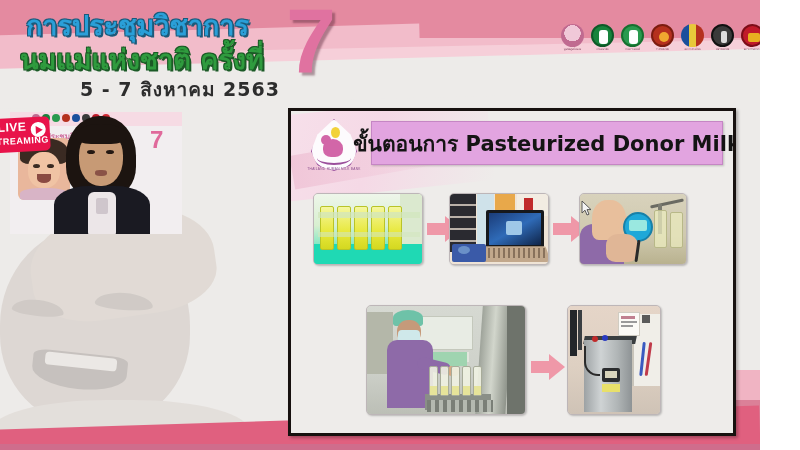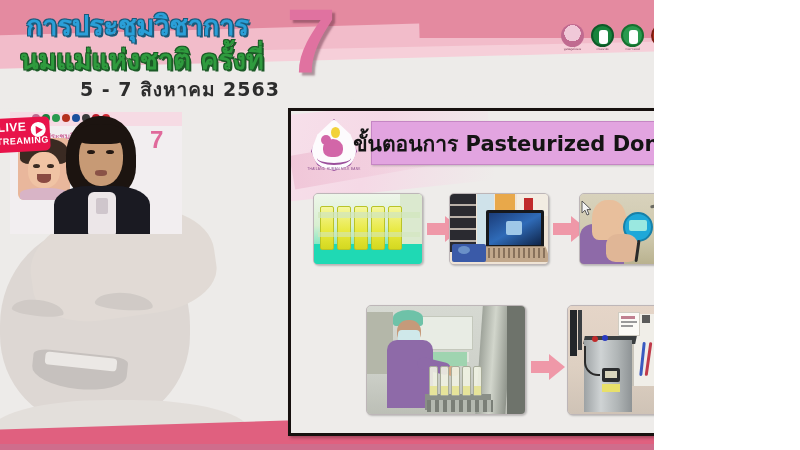--- a/index.html
+++ b/index.html
@@ -4,21 +4,21 @@
 <style>
   * { box-sizing: border-box; margin: 0; padding: 0; }
   html, body {
     width: 800px; height: 450px;
     overflow: hidden;
     background: #ffffff;
     font-family: "Liberation Sans", sans-serif;
   }
   #stage {
     position: relative;
-    width: 654px; height: 450px;
+    width: 760px; height: 450px;
     overflow: hidden;
     background: #eceae8;
   }
 
   
   .bg-band-top {
     position: absolute; left: 0; top: 0; width: 800px; height: 52px;
     background: #e48aa0;
   }
   .bg-band-top2 {

